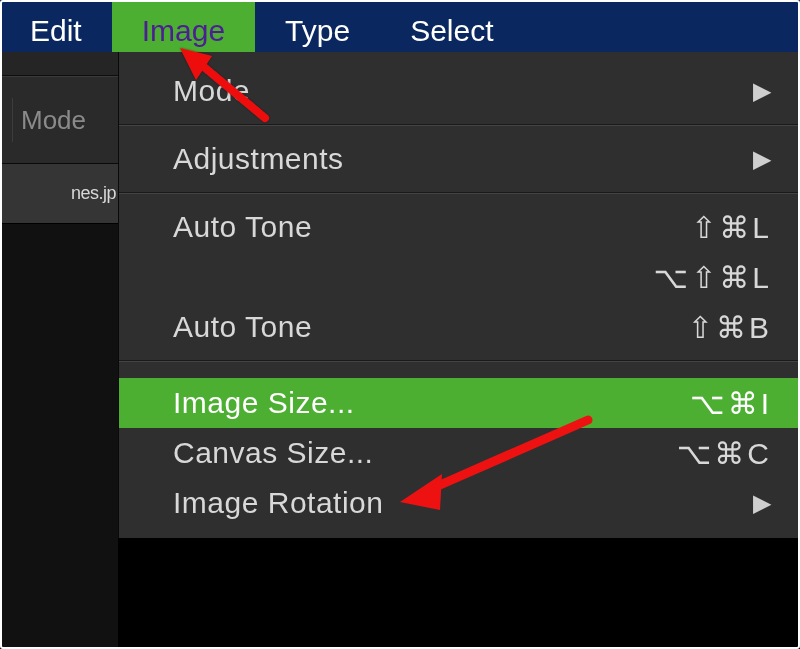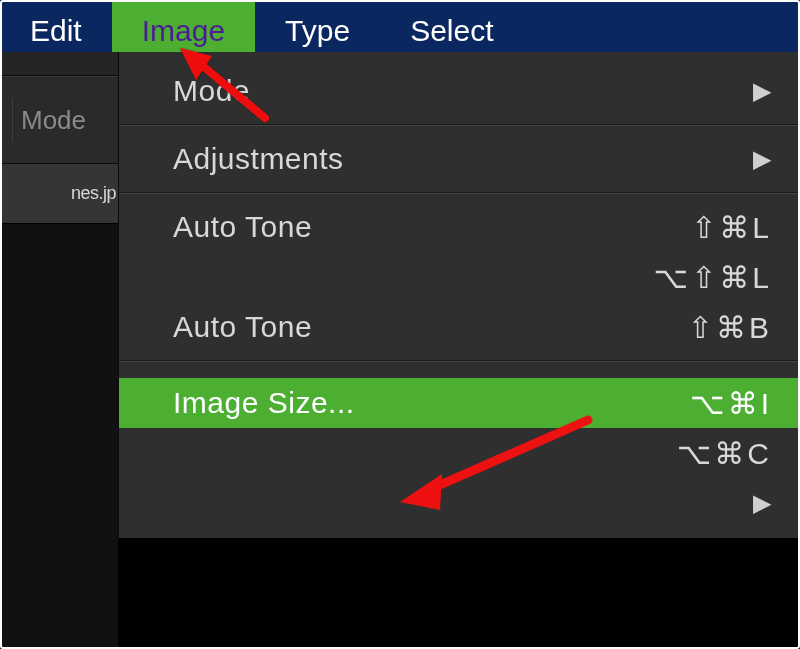--- a/index.html
+++ b/index.html
@@ -206,24 +206,26 @@
     <span class="shortcut">⇧⌘B</span>
   </div>
   <div class="sep"></div>
 
   <div class="item highlight">
     <span class="label">Image Size...</span>
     <span class="spacer"></span>
     <span class="shortcut">⌥⌘I</span>
   </div>
   <div class="item">
+    <span class="label">Canvas Size...</span>
     <span class="spacer"></span>
     <span class="shortcut">⌥⌘C</span>
   </div>
   <div class="item">
+    <span class="label">Image Rotation</span>
     <span class="spacer"></span>
     <span class="chev">▶</span>
   </div>
   <div style="height:10px"></div>
 </div>
 
 <svg class="arrow1" style="left:170px; top:40px;" width="110" height="90" viewBox="0 0 110 90">
   <defs>
     <filter id="ds1">
         <feDropShadow dx="0" dy="0" stdDeviation="1" flood-color="#000" flood-opacity="0.5"></feDropShadow>

